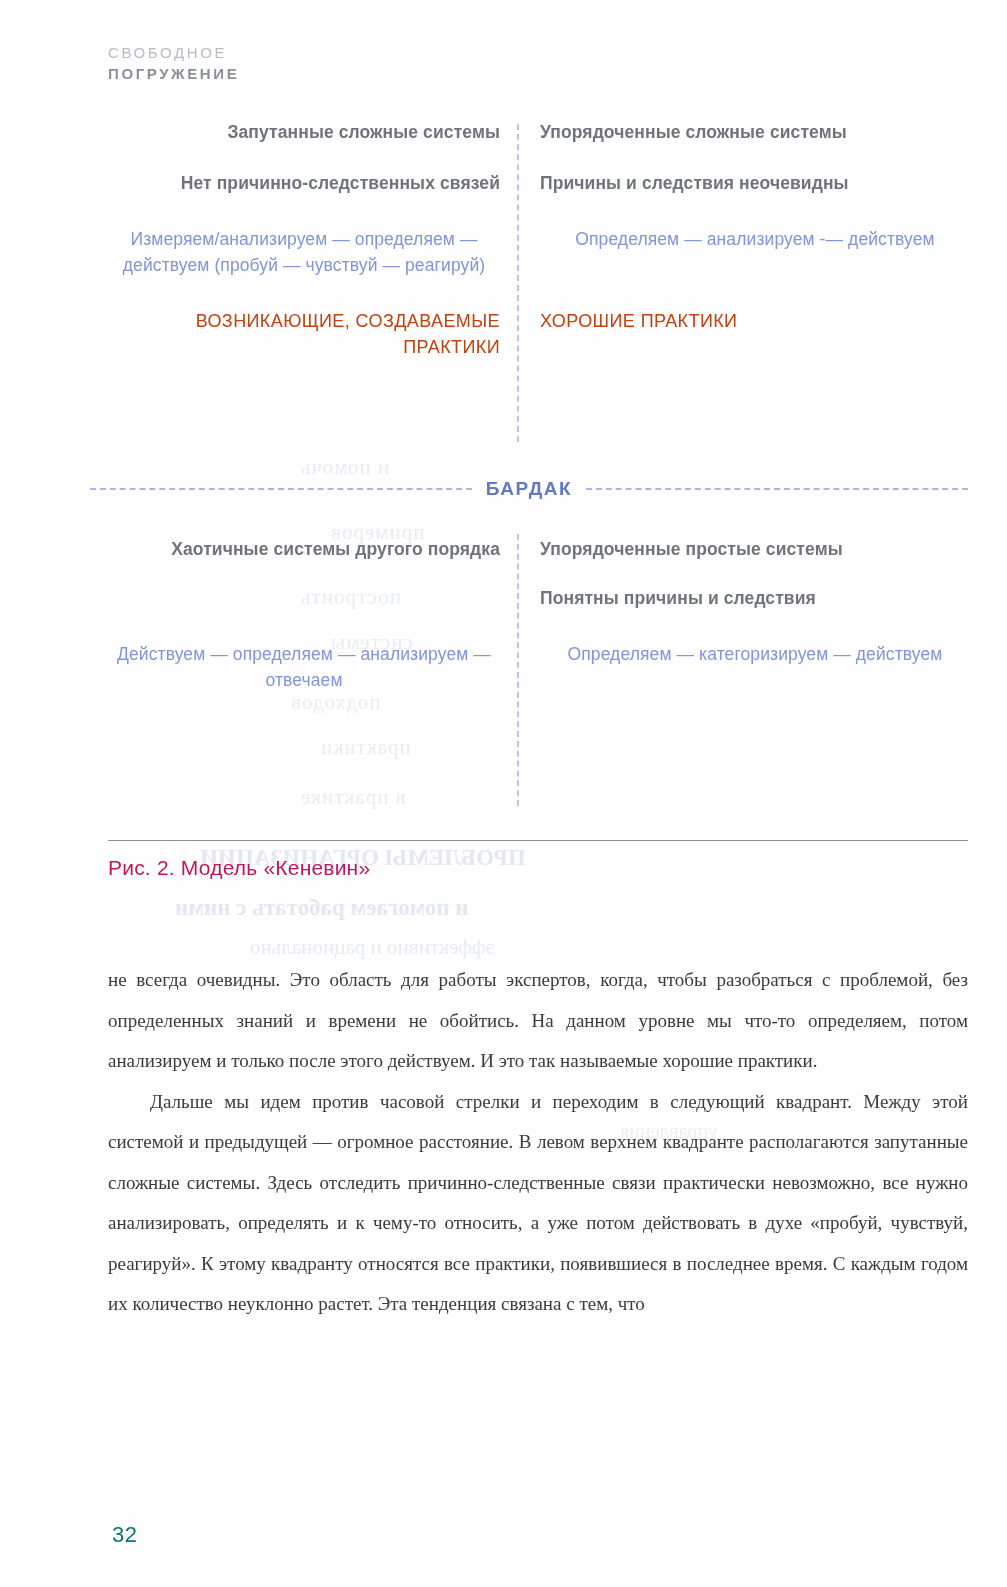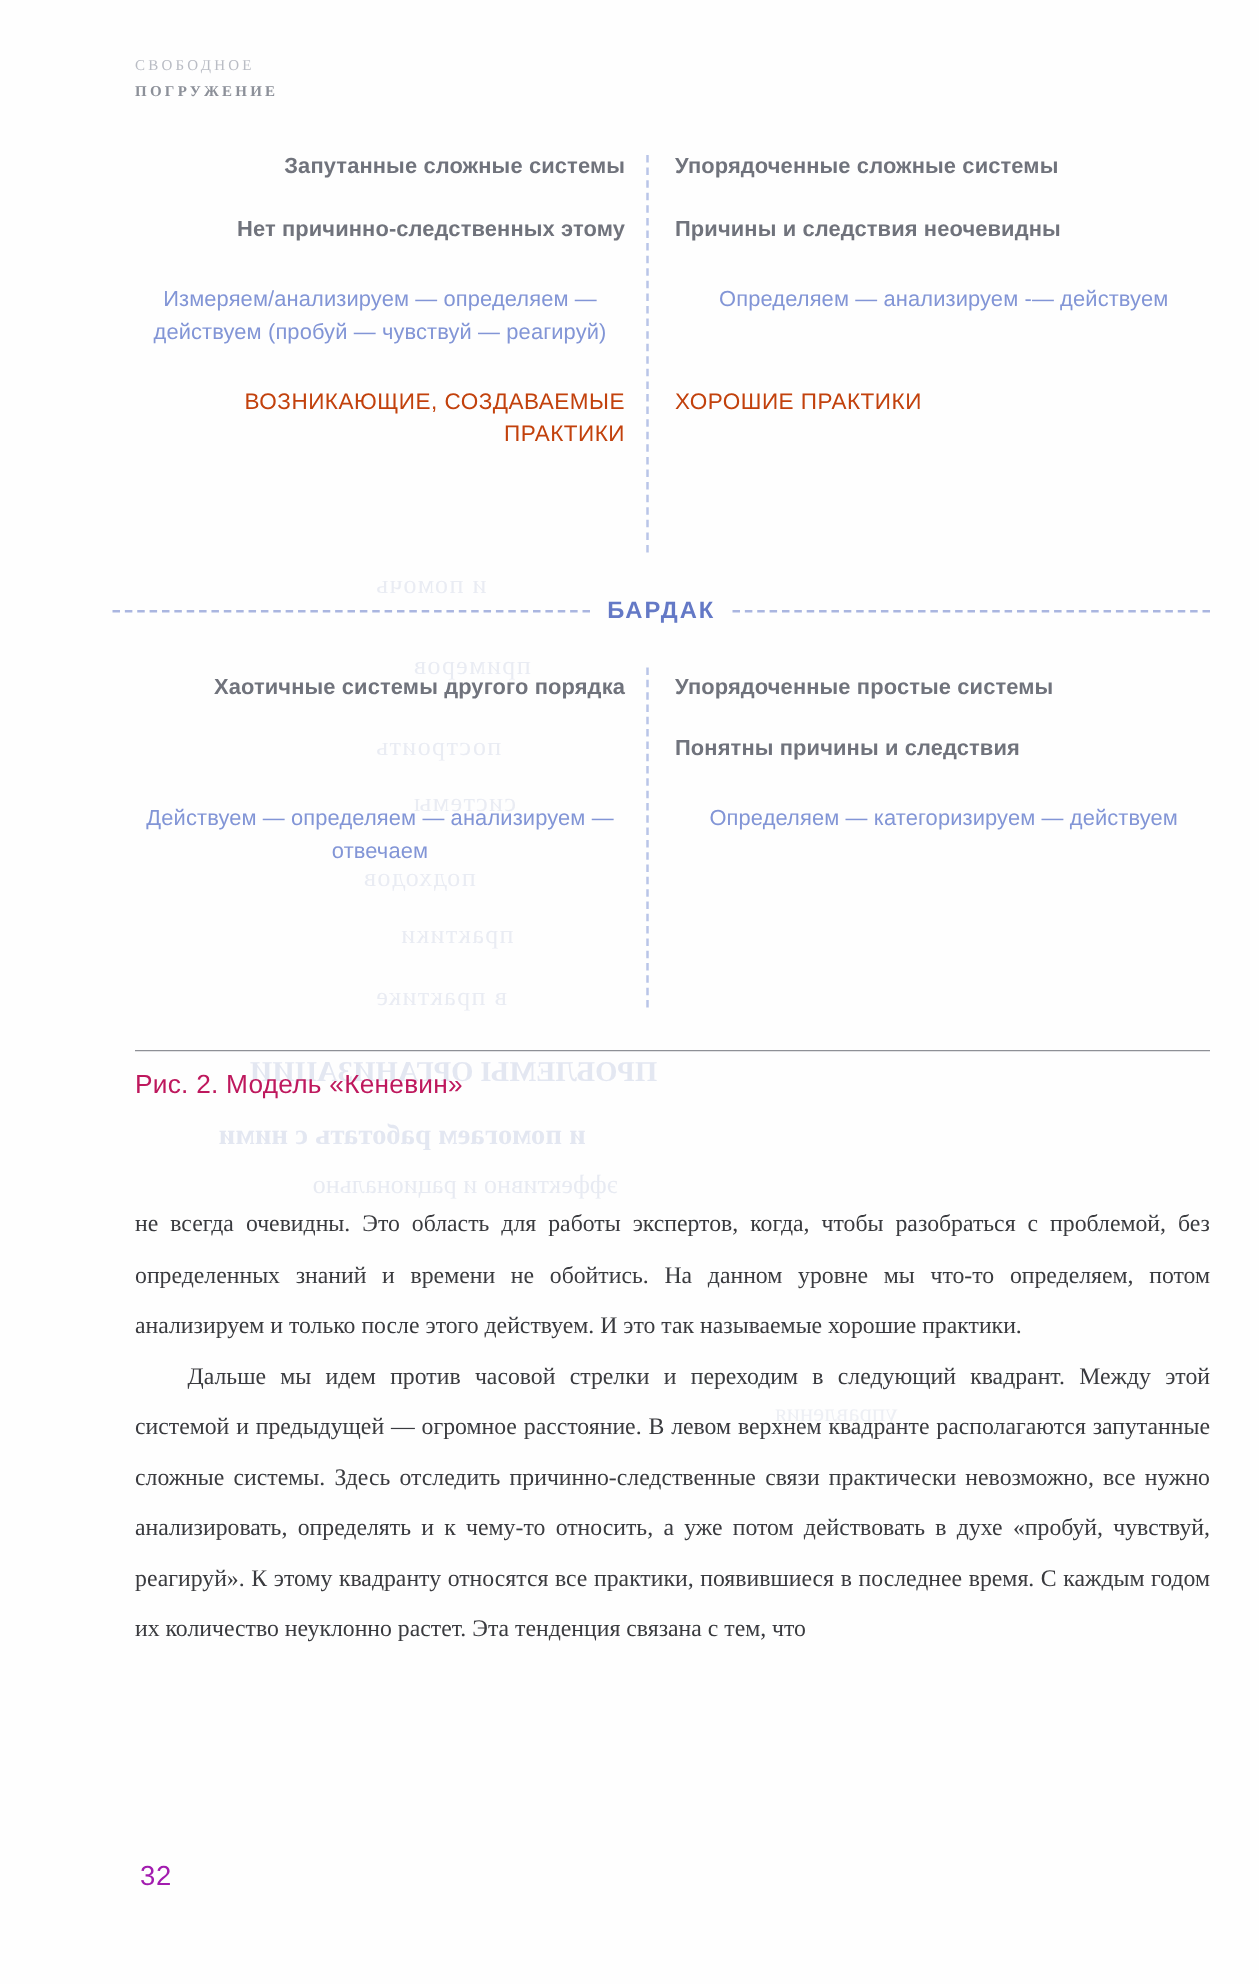--- a/index.html
+++ b/index.html
@@ -54,25 +54,24 @@
   .ghost.g11 { left: 620px; top: 1120px; font-size: 20px; color:#d3d8e6; }
 
   
   .runhead {
     position: absolute;
     left: 108px;
     top: 42px;
     z-index: 3;
   }
   .runhead-line {
-    font-size: 12px;
+    font-size: 15px;
     letter-spacing: 2.6px;
     line-height: 21px;
     white-space: nowrap;
-    font-family: Liberation Serif, serif;
   }
   .runhead-line.l1 { color: #b9bcc4; font-weight: 400; }
   .runhead-line.l2 { color: #8c9099; font-weight: 700; }
 
   
   .figure {
     position: absolute;
     left: 0;
     top: 0;
     width: 1007px;
@@ -201,23 +200,23 @@
     text-align: justify;
     text-justify: inter-word;
   }
   .body-copy p { margin: 0; }
   .body-copy p.indent { text-indent: 42px; }
 
   
   .folio {
     position: absolute;
     left: 112px;
-    top: 1488px;
+    top: 1522px;
     font-size: 22px;
-    color: #a21caf;
+    color: #0f766e;
     letter-spacing: .6px;
     z-index: 3;
   }
 </style>
 </head>
 <body>
 
 <div class="page">
 
   <div class="ghost-layer">
@@ -252,21 +251,21 @@
         </div>
         <div class="col-right">
           <p class="blk head-txt">Упорядоченные сложные системы</p>
         </div>
       </div>
 
       <div class="gap-a"></div>
 
       <div class="quad-row">
         <div class="col-left">
-          <p class="blk head-txt">Нет причинно-следственных этому</p>
+          <p class="blk head-txt">Нет причинно-следственных связей</p>
         </div>
         <div class="col-right">
           <p class="blk head-txt">Причины и следствия неочевидны</p>
         </div>
       </div>
 
       <div class="gap-b"></div>
 
       <div class="quad-row">
         <div class="col-left">

